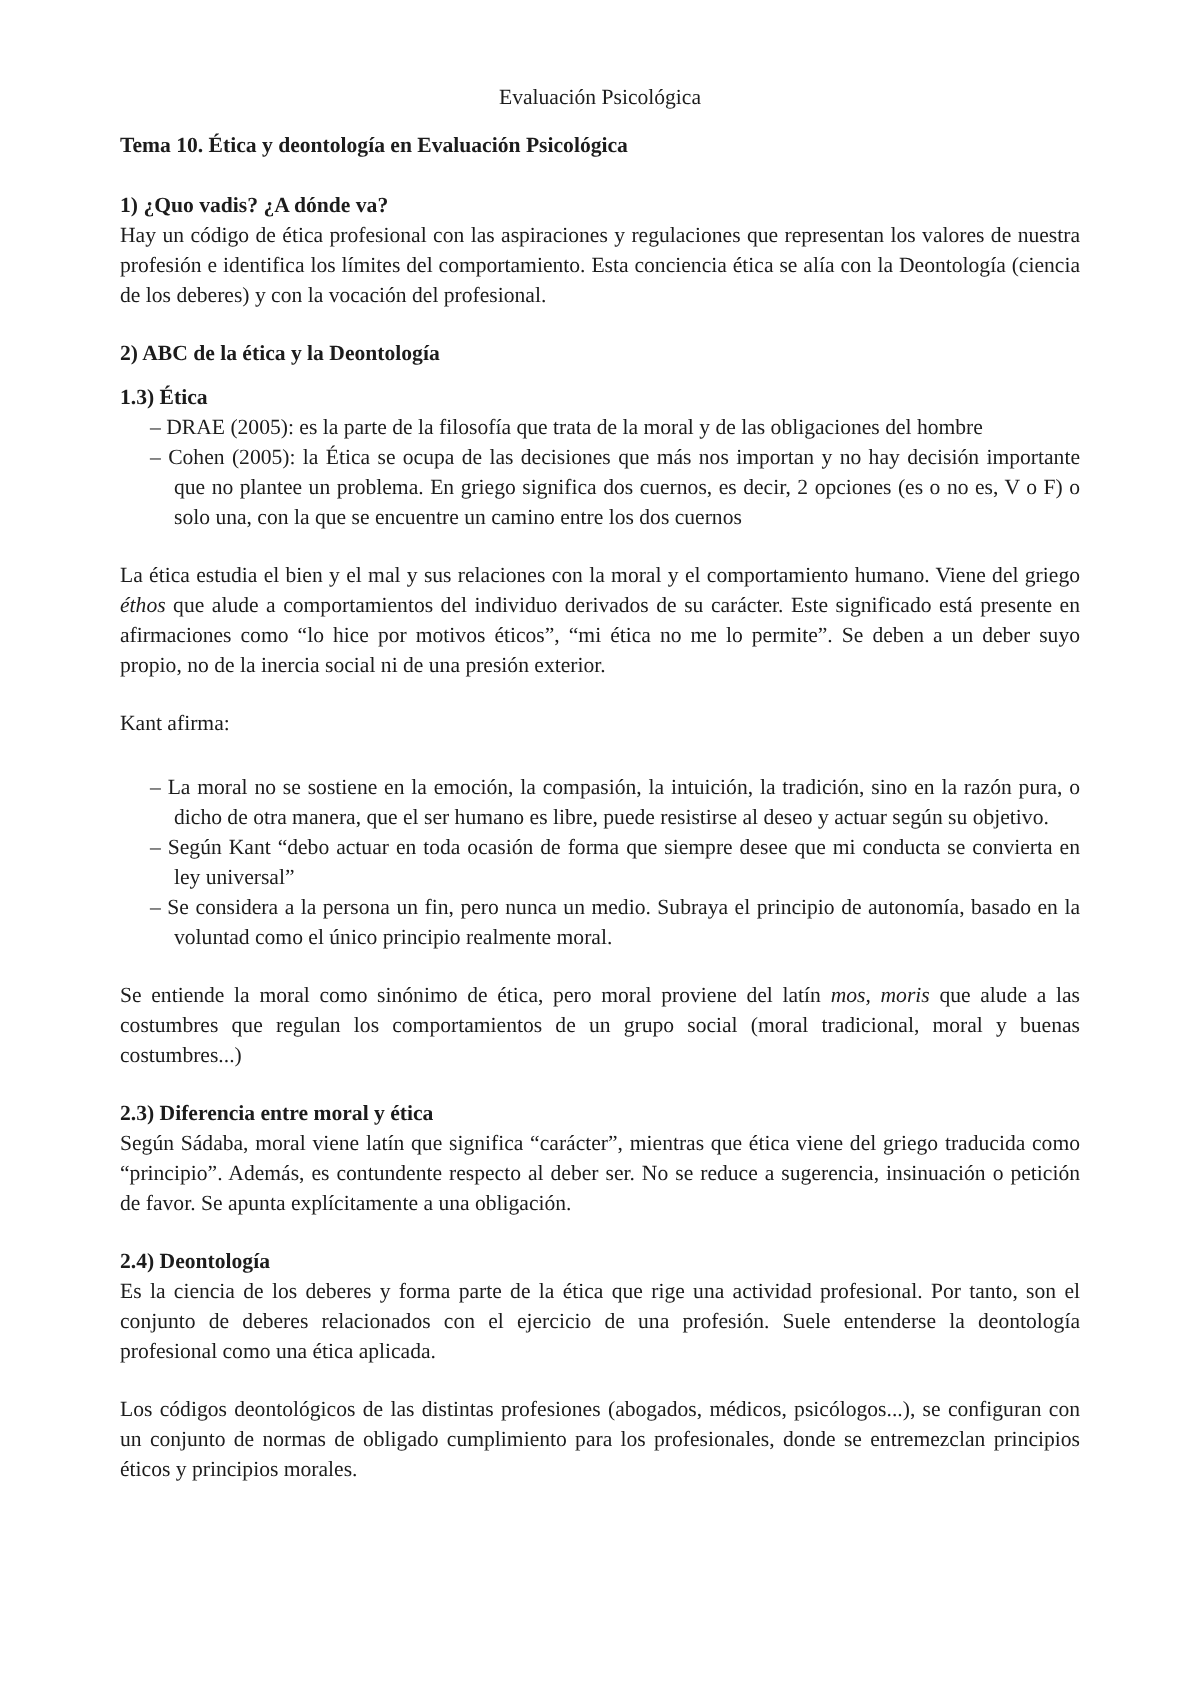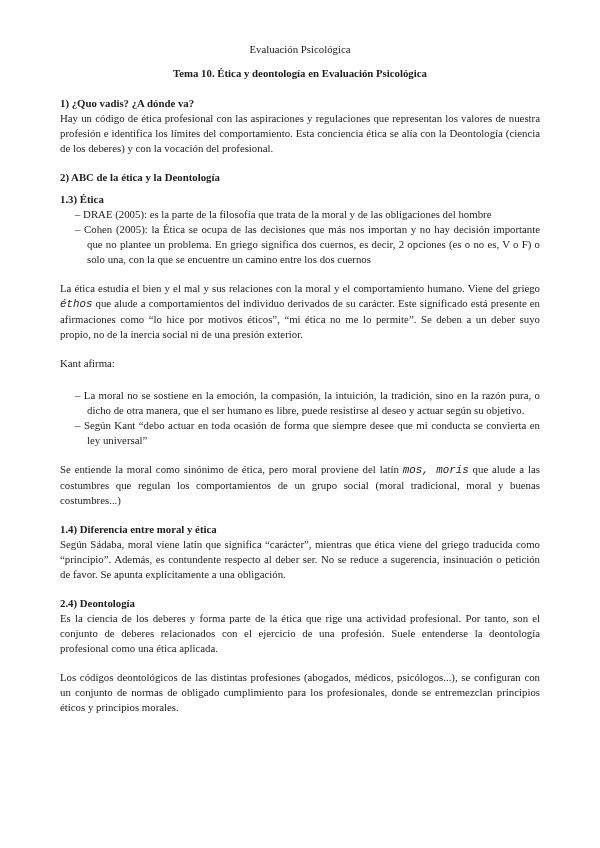--- a/index.html
+++ b/index.html
@@ -13,42 +13,42 @@
     font-family: "Liberation Serif", "DejaVu Serif", serif;
     font-size: 10.8px;
     line-height: 15px;
     color: #1c1c1c;
   }
   .title {
     text-align: center;
     margin: 0 0 9px 0;
   }
   .subtitle {
-    text-align: center;
+    text-align: left;
     font-weight: bold;
     margin: 0 0 15px 0;
   }
   .h-sec {
     font-weight: bold;
     margin: 0;
   }
   .h-sec.gap-below { margin-bottom: 7px; }
   .para {
     text-align: justify;
     margin: 0 0 14px 0;
   }
   .para.tight { margin-bottom: 17px; }
   .bullets { margin: 0 0 14px 0; }
   .bullet {
     text-align: justify;
     padding-left: 27px;
     text-indent: -12px;
     margin: 0;
   }
-  em { font-style: italic; font-family: Liberation Mono, monospace; }
+  em { font-style: italic; }
 </style>
 </head>
 <body>
 
 <div class="page">
 
   <div class="title">Evaluación Psicológica</div>
   <div class="subtitle">Tema 10. Ética y deontología en Evaluación Psicológica</div>
 
   <div class="h-sec">1) ¿Quo vadis? ¿A dónde va?</div>
@@ -60,23 +60,24 @@
   <div class="bullets">
     <div class="bullet">– DRAE (2005): es la parte de la filosofía que trata de la moral y de las obligaciones del hombre</div>
     <div class="bullet">– Cohen (2005): la Ética se ocupa de las decisiones que más nos importan y no hay decisión importante que no plantee un problema. En griego significa dos cuernos, es decir, 2 opciones (es o no es, V o F) o solo una, con la que se encuentre un camino entre los dos cuernos</div>
   </div>
   <p class="para"><span>La ética estudia el bien y el mal y sus relaciones con la moral y el comportamiento humano. Viene del griego </span><em>éthos</em><span> que alude a comportamientos del individuo derivados de su carácter. Este significado está presente en afirmaciones como “lo hice por motivos éticos”, “mi ética no me lo permite”. Se deben a un deber suyo propio, no de la inercia social ni de una presión exterior.</span></p>
 
   <p class="para tight">Kant afirma:</p>
   <div class="bullets">
     <div class="bullet">– La moral no se sostiene en la emoción, la compasión, la intuición, la tradición, sino en la razón pura, o dicho de otra manera, que el ser humano es libre, puede resistirse al deseo y actuar según su objetivo.</div>
     <div class="bullet">– Según Kant “debo actuar en toda ocasión de forma que siempre desee que mi conducta se convierta en ley universal”</div>
+    <div class="bullet">– Se considera a la persona un fin, pero nunca un medio. Subraya el principio de autonomía, basado en la voluntad como el único principio realmente moral.</div>
   </div>
   <p class="para"><span>Se entiende la moral como sinónimo de ética, pero moral proviene del latín </span><em>mos, moris</em><span> que alude a las costumbres que regulan los comportamientos de un grupo social (moral tradicional, moral y buenas costumbres...)</span></p>
 
-  <div class="h-sec">1.4) Diferencia entre moral y ética</div>
+  <div class="h-sec">2.3) Diferencia entre moral y ética</div>
   <p class="para">Según Sádaba, moral viene latín que significa “carácter”, mientras que ética viene del griego traducida como “principio”. Además, es contundente respecto al deber ser. No se reduce a sugerencia, insinuación o petición de favor. Se apunta explícitamente a una obligación.</p>
 
   <div class="h-sec">2.4) Deontología</div>
   <p class="para">Es la ciencia de los deberes y forma parte de la ética que rige una actividad profesional. Por tanto, son el conjunto de deberes relacionados con el ejercicio de una profesión. Suele entenderse la deontología profesional como una ética aplicada.</p>
   <p class="para">Los códigos deontológicos de las distintas profesiones (abogados, médicos, psicólogos...), se configuran con un conjunto de normas de obligado cumplimiento para los profesionales, donde se entremezclan principios éticos y principios morales.</p>
 
 </div>
 
 </body></html>

